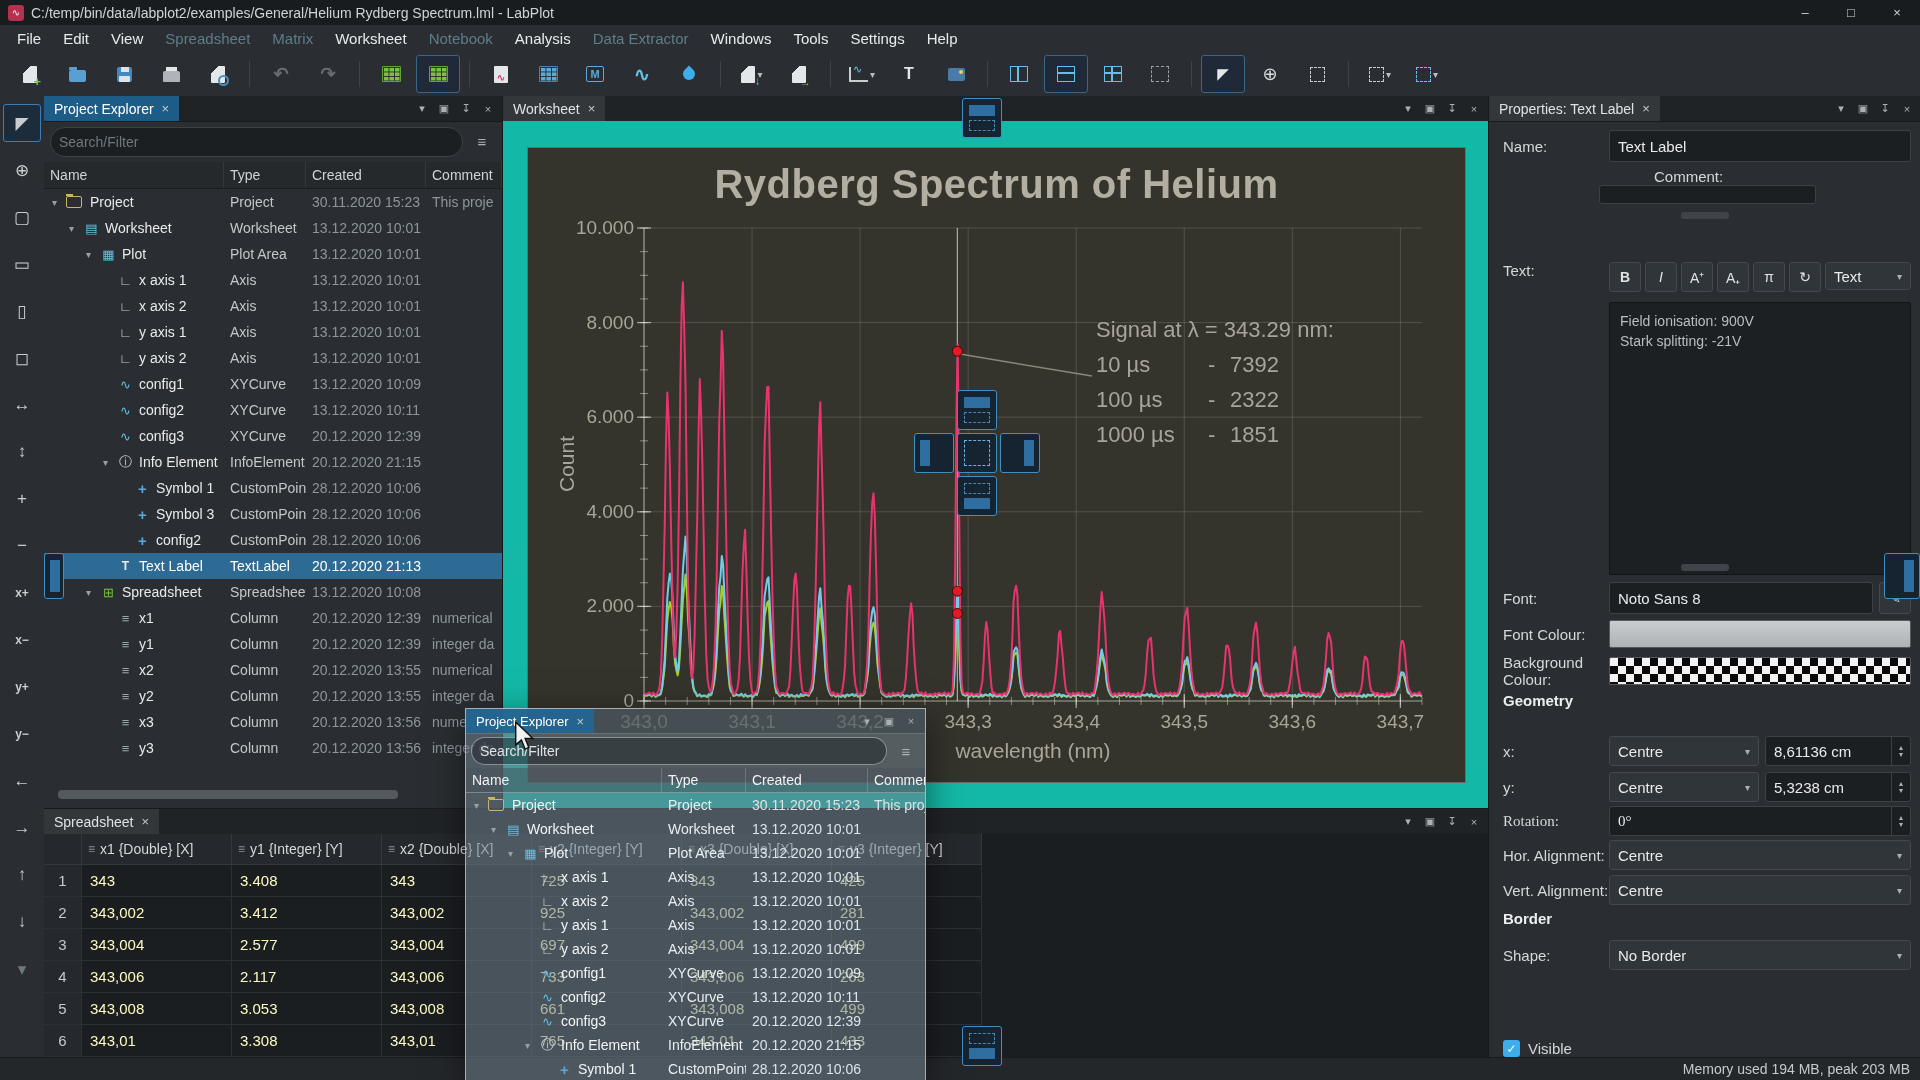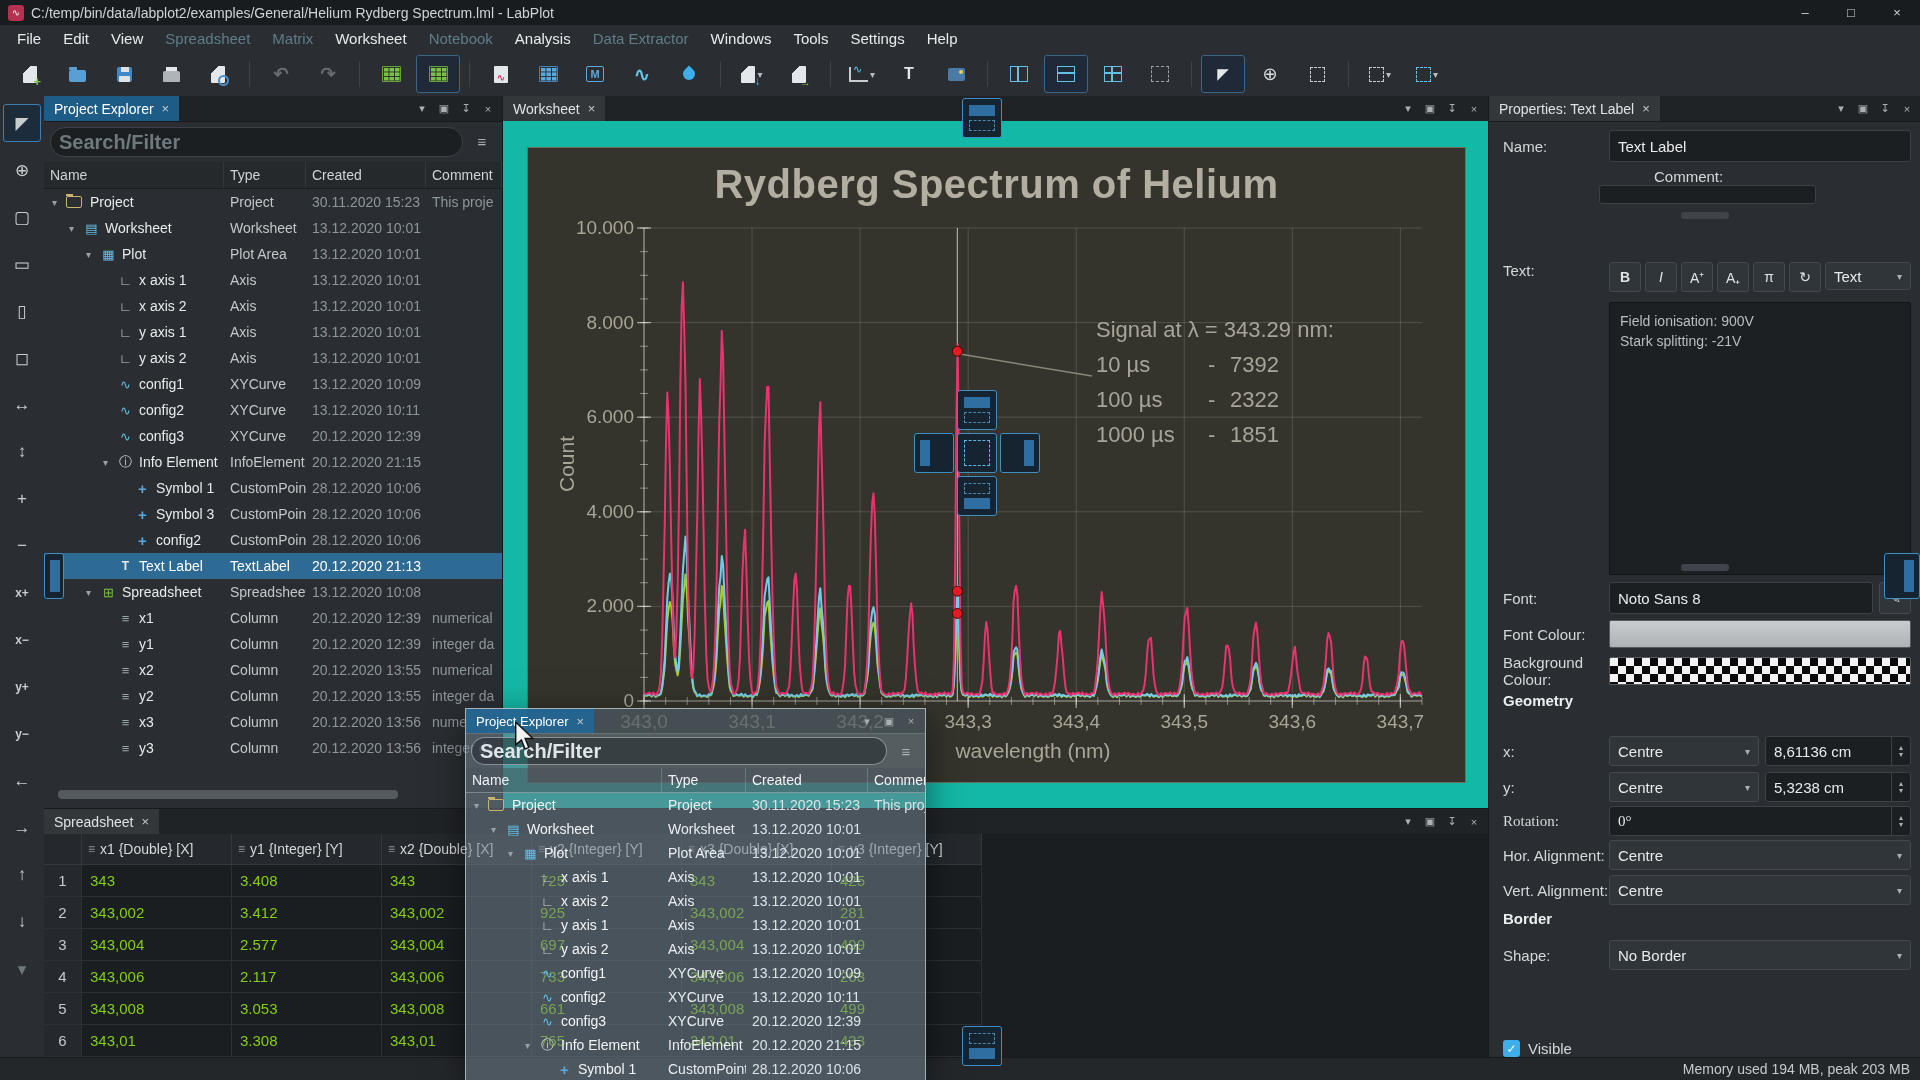--- a/index.html
+++ b/index.html
@@ -87,21 +87,21 @@
   .dtab{display:flex;align-items:center;gap:8px;padding:0 10px;font-size:14px;background:#33373a;color:#dfe2e4;}
   .dtab.active-blue{background:#1d5c86;color:#fff;}
   .tclose{font-size:13px;color:#c6cacc;}
   .dock-ctrl{margin-left:auto;display:flex;align-items:center;gap:2px;padding-right:4px;}
   .dcbtn{width:20px;height:20px;display:flex;align-items:center;justify-content:center;font-size:11px;color:#aab0b4;}
 
   
   #pe-dock{position:absolute;left:44px;top:96px;width:458px;height:712px;background:#2a2e32;border-right:1px solid #17191b;}
   .search-row{display:flex;gap:5px;margin:5px 6px;}
   .search-input{flex:1;height:28px;background:#1c1f22;border:1px solid #3c4146;border-radius:15px;color:#d4d8da;
-        padding:0 8px;font-size:20px;font-family:"Liberation Sans",sans-serif;outline:none;font-weight:bold;}
+        padding:0 8px;font-size:14px;font-family:"Liberation Sans",sans-serif;outline:none;}
   .search-input::placeholder{color:#6e787d;}
   .filter-btn{width:28px;height:28px;border-radius:3px;color:#aab0b4;display:flex;align-items:center;justify-content:center;font-size:15px;}
   .thead{display:grid;grid-template-columns:180px 82px 120px 1fr;height:26px;background:#26292c;
          border-bottom:1px solid #1a1d20;font-size:14px;color:#cfd3d5;}
   .thead .tc{border-right:1px solid #33373b;display:flex;align-items:center;padding:0 6px;}
   .trow{display:grid;grid-template-columns:180px 82px 120px 1fr;height:26px;align-items:center;font-size:14px;}
   .trow .tc{padding:0 6px;white-space:nowrap;overflow:hidden;}
   .tc.name{display:flex;align-items:center;gap:5px;padding:0 4px;color:#e8eaeb;}
   .tc.type{color:#c2c7ca;}
   .tc.created{color:#8d969b;}
@@ -139,21 +139,21 @@
   .ann-row{display:grid;grid-template-columns:112px 22px auto;}
 
   
   #ss-dock{position:absolute;left:44px;top:808px;width:1444px;height:250px;background:#2a2e32;border-top:1px solid #17191b;}
   #ss-table{position:absolute;left:0;top:25px;right:0;bottom:0;background:#1b1e21;overflow:hidden;}
   .srow{display:grid;grid-template-columns:38px repeat(6,150px);}
   .shead .scell{height:30px;background:#25282c;border-right:1px solid #34383c;border-bottom:1px solid #34383c;
         display:flex;align-items:center;gap:5px;padding:0 6px;font-size:14px;color:#d4d8da;white-space:nowrap;overflow:hidden;}
   .scell .ci{color:#8a9197;font-size:12px;}
   .sbody .scell{height:31px;border-right:1px solid #2c3034;border-bottom:1px solid #2c3034;
-        display:flex;align-items:center;padding:0 8px;font-size:15px;color:#84cc16;}
+        display:flex;align-items:center;padding:0 8px;font-size:15px;color:#fef9c3;}
   .scell.rownum{background:#25282c;justify-content:center;padding:0;color:#c6cacc;}
 
   
   #props-dock{position:absolute;left:1488px;top:96px;width:432px;height:962px;background:#2a2e32;border-left:1px solid #17191b;}
   .prow{position:absolute;left:14px;right:10px;display:flex;align-items:center;}
   .plabel{width:106px;flex:none;font-size:15px;color:#d4d8da;}
   .tinput{height:30px;background:#1c1f22;border:1px solid #3c4146;border-radius:3px;color:#e8eaeb;
           padding:0 8px;font-size:15px;flex:1;font-family:"Liberation Sans",sans-serif;outline:none;min-width:0;}
   .combo{height:30px;background:#30353a;border:1px solid #44494e;border-radius:3px;display:flex;align-items:center;
          padding:0 8px;font-size:15px;box-sizing:border-box;justify-content:flex-end;}

